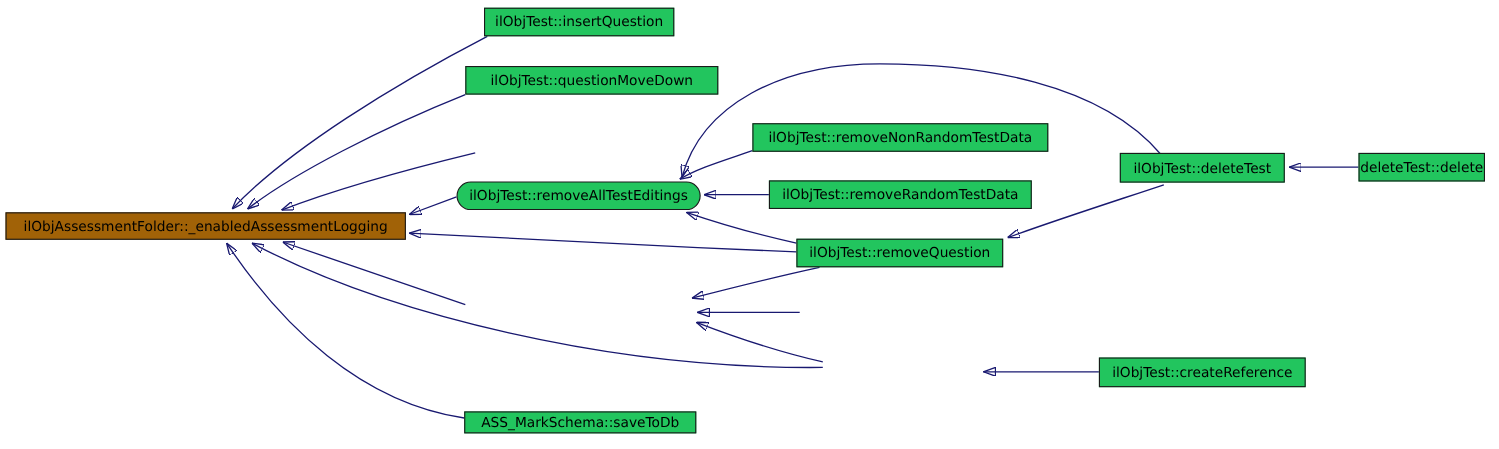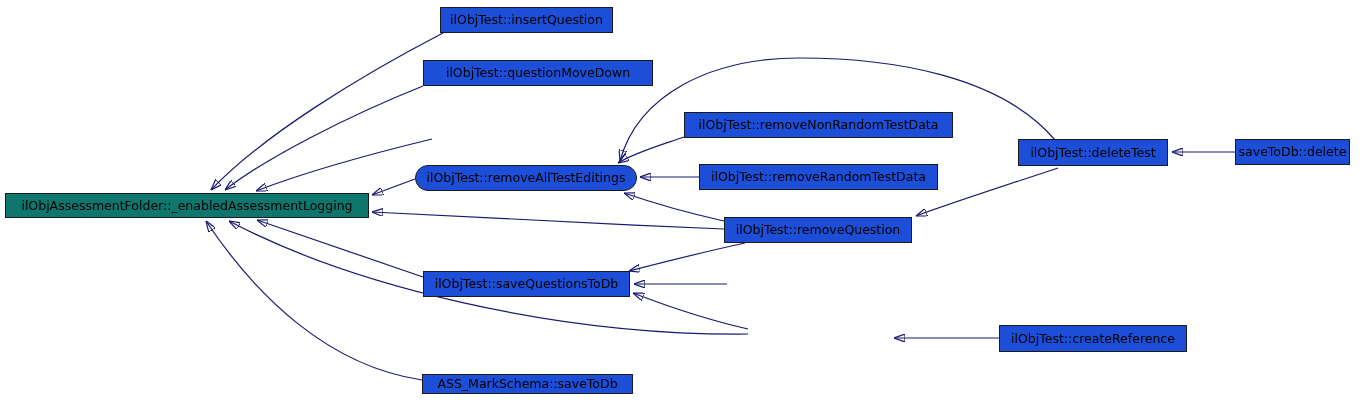--- a/index.html
+++ b/index.html
@@ -24,33 +24,33 @@
   }
   .edges path {
     fill: none;
     stroke: #191970;
     stroke-width: 1.2;
   }
   .node {
     position: absolute;
     box-sizing: border-box;
     border: 1px solid #1a1a1a;
-    background: #1d4ed8;
+    background: #22c55e;
     color: #000000;
     font-size: 12.5px;
     line-height: 24px;
     text-align: center;
     white-space: nowrap;
     display: flex;
     align-items: center;
     justify-content: center;
     cursor: pointer;
   }
   .node.main-node {
-    background: #0f766e;
+    background: #a16207;
     cursor: default;
   }
 </style>
 </head>
 <body>
 
 <div class="stage">
 
   <svg class="edges" width="1363" height="408" viewBox="0 0 1363 408" xmlns="http://www.w3.org/2000/svg">
     <defs>
@@ -89,23 +89,22 @@
   <div class="node" style="left:415px; top:165px; width:222px; height:26px;border-radius:13px;">ilObjTest::removeAllTestEditings</div>
 
   <div class="node" style="left:684px; top:112px; width:269px; height:26px;">ilObjTest::removeNonRandomTestData</div>
 
   <div class="node" style="left:699px; top:164px; width:239px; height:26px;">ilObjTest::removeRandomTestData</div>
 
   <div class="node" style="left:724px; top:217px; width:188px; height:26px;">ilObjTest::removeQuestion</div>
 
   <div class="node" style="left:1018px; top:139px; width:150px; height:27px;">ilObjTest::deleteTest</div>
 
-  <div class="node" style="left:1235px; top:139px; width:115px; height:26px;">saveToDb::delete</div>
+  <div class="node" style="left:1235px; top:139px; width:115px; height:26px;">deleteTest::delete</div>
 
-  <div class="node" style="left:423px; top:271px; width:207px; height:26px;">ilObjTest::saveQuestionsToDb</div>
 
 
 
   <div class="node" style="left:999px; top:325px; width:188px; height:27px;">ilObjTest::createReference</div>
 
   <div class="node" style="left:422px; top:374px; width:211px; height:20px;">ASS_MarkSchema::saveToDb</div>
 
 </div>
 
 </body></html>

